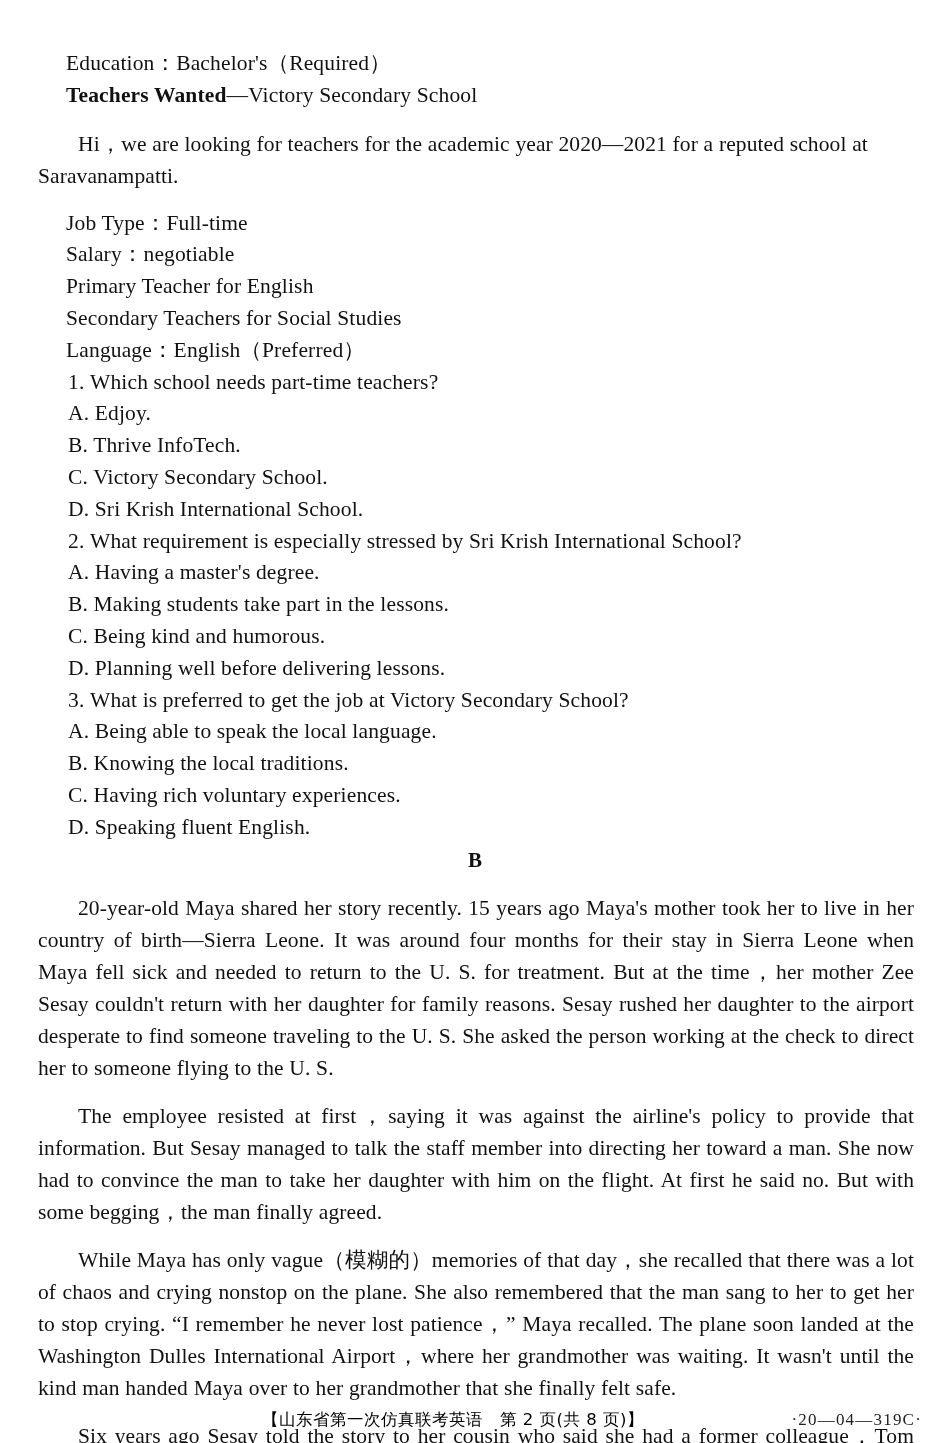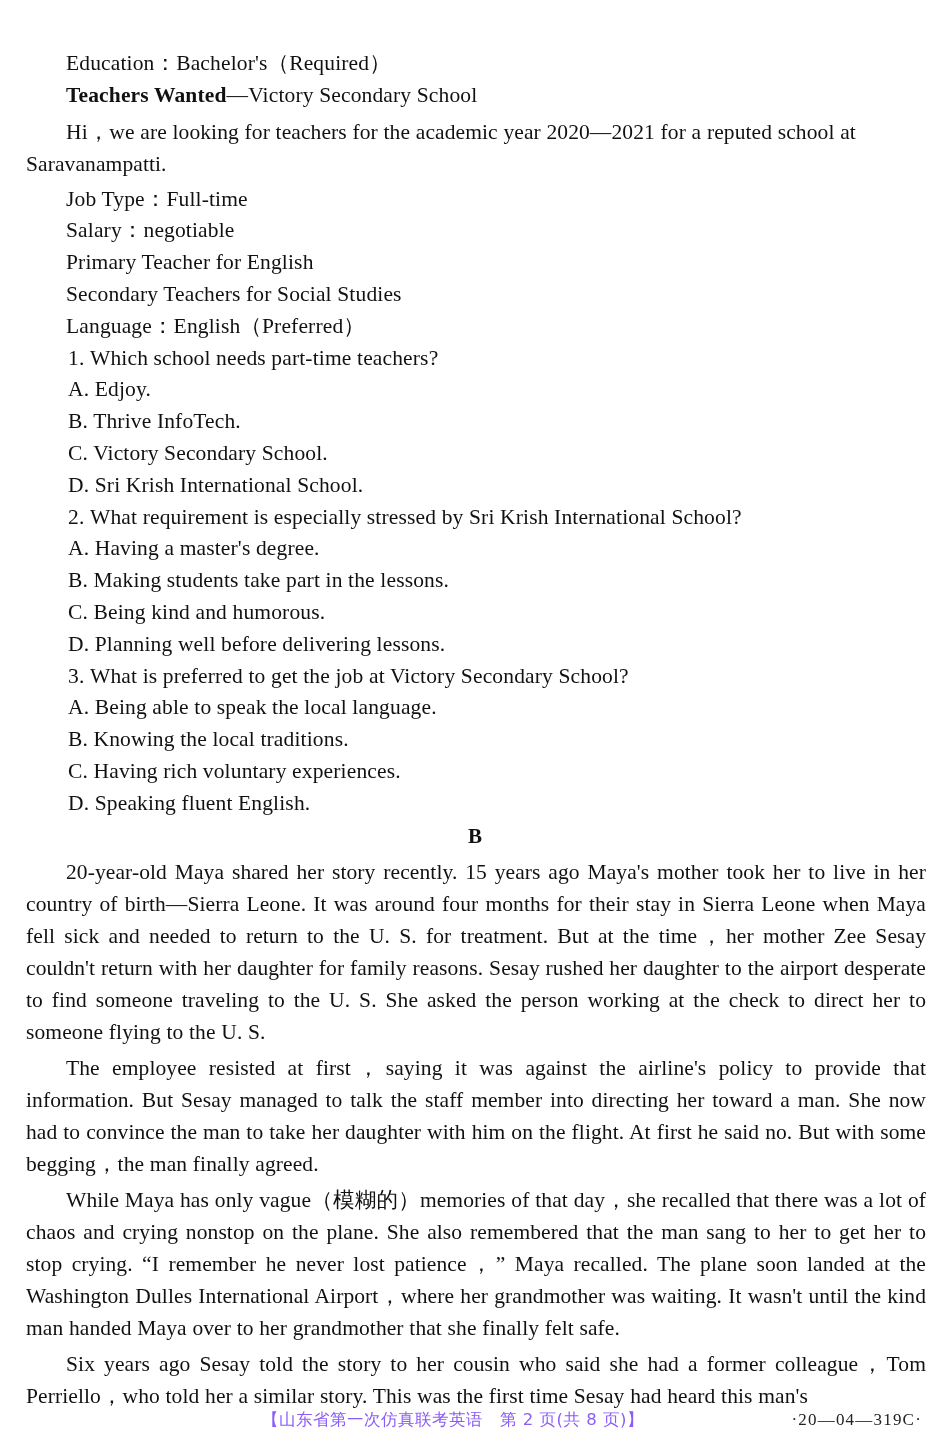--- a/index.html
+++ b/index.html
@@ -39,21 +39,21 @@
   .bold { font-weight: bold; }
 
   .para {
     font-size: 21.5px;
     line-height: 32px;
     text-align: justify;
     text-justify: inter-word;
     text-align-last: left;
     text-indent: 40px;
     letter-spacing: 0.1px;
-    margin: 4px;
+    margin: 16px;
     word-spacing: 0.2px;
   }
   .para.nojust { text-align: left; }
 
   .section-letter {
     text-align: center;
     font-size: 21px;
     font-weight: bold;
     line-height: 32px;
     padding-right: 2px;
@@ -68,21 +68,21 @@
     height: 30px;
     display: flex;
     align-items: center;
   }
   .footer-center {
     position: absolute;
     left: 0; right: 0;
     text-align: center;
     font-size: 16.5px;
     font-family: "DejaVu Sans", "Liberation Sans", sans-serif;
-    color: #8b5cf6;
+    color: #000000;
     letter-spacing: 0.5px;
     transform: translateX(-22px);
   }
   .footer-right {
     position: absolute;
     right: 6px;
     font-size: 17px;
     font-family: "Liberation Serif", "DejaVu Serif", serif;
     color: #222;
     letter-spacing: 1.2px;

